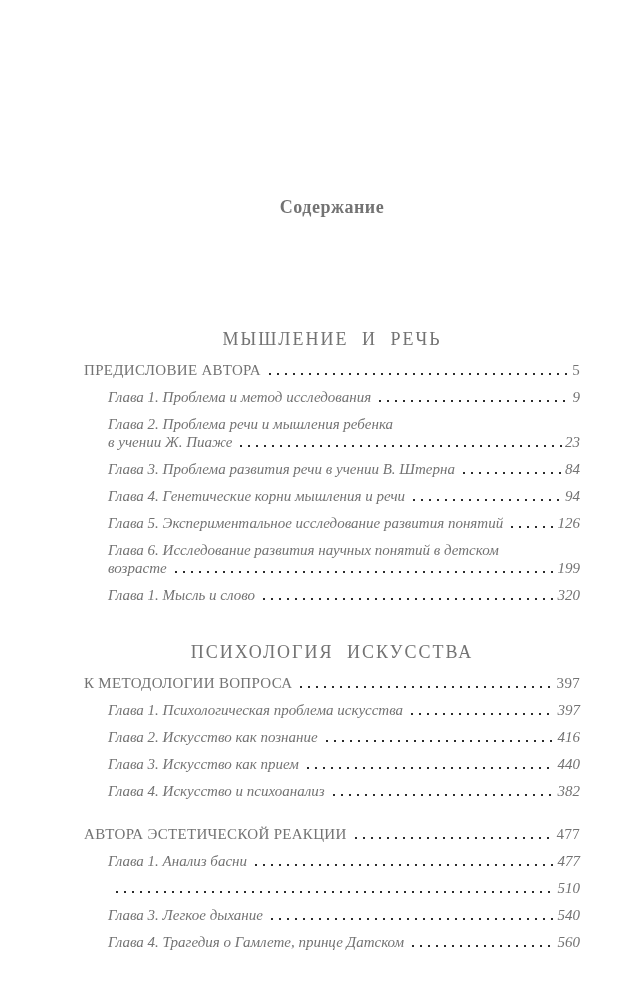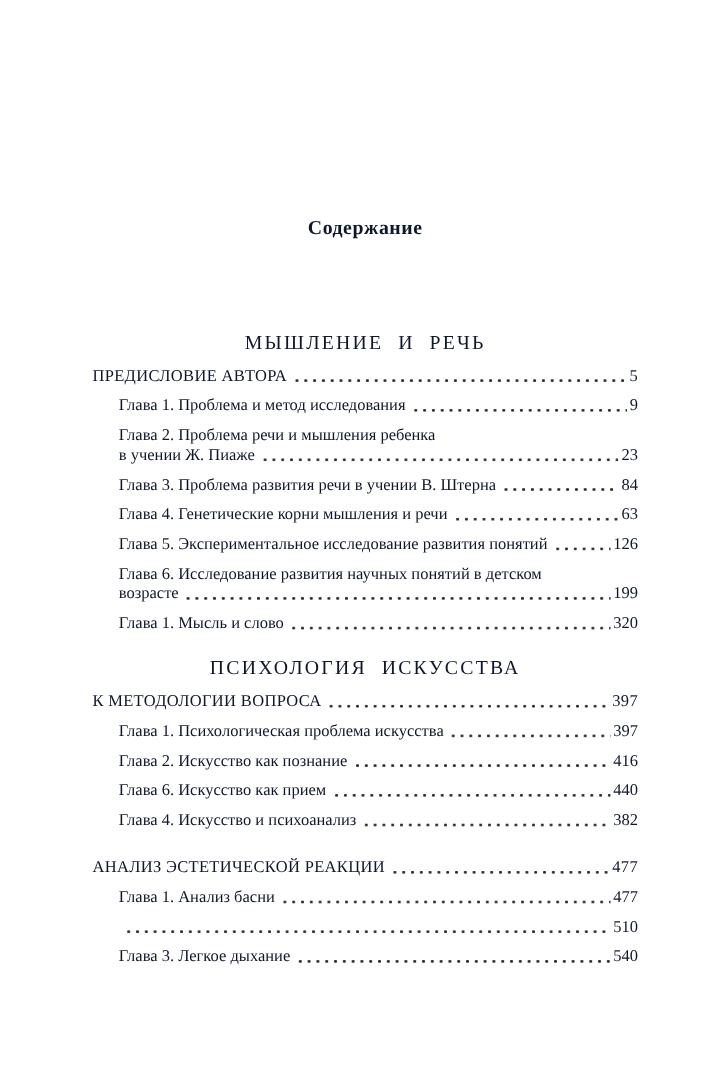--- a/index.html
+++ b/index.html
@@ -2,21 +2,21 @@
 <html><head>
 <meta charset="utf-8">
 <style>
   html, body { margin: 0; padding: 0; background: #ffffff; }
   .page {
     position: relative;
     width: 642px;
     height: 993px;
     background: #ffffff;
     font-family: "Liberation Serif", "DejaVu Serif", serif;
-    color: #0f172a;
+    color: #737373;
     overflow: hidden;
     box-sizing: border-box;
   }
   .content {
     box-sizing: border-box;
     padding: 196px 62px 0 84px;
   }
   .doc-title {
     margin: 0;
     text-align: center;
@@ -27,30 +27,30 @@
   }
   .section-heading {
     margin: 0;
     text-align: center;
     font-size: 18px;
     line-height: 22px;
     font-weight: normal;
     letter-spacing: 2px;
     word-spacing: 7px;
   }
-  .sh1 { margin-top: 82px; margin-bottom: 11px; }
-  .sh2 { margin-top: 20px; margin-bottom: 11px; }
+  .sh1 { margin-top: 110px; margin-bottom: 11px; }
+  .sh2 { margin-top: 37px; margin-bottom: 11px; }
   .block3 { margin-top: 25px; }
   .entry {
     font-size: 15px;
     line-height: 18px;
     margin-bottom: 9px;
   }
   .entry.caps { letter-spacing: 0.3px; }
-  .indent { padding-left: 24px; }
+  .indent { padding-left: 24px; font-style: italic; }
   .row { display: flex; align-items: flex-start; }
   .t { white-space: nowrap; }
   .l1 { white-space: nowrap; }
   .dots {
     flex: 1;
     height: 14px;
     margin: 0 3px 0 5px;
     align-self: flex-end;
     background-image: radial-gradient(circle, #2b2b2b 1.1px, rgba(0,0,0,0) 1.5px);
     background-size: 8px 4px;
@@ -93,21 +93,21 @@
 
     <div class="entry indent row">
       <span class="t">Глава 3. Проблема развития речи в учении В. Штерна</span>
       <span class="dots"></span>
       <span class="pg">84</span>
     </div>
 
     <div class="entry indent row">
       <span class="t">Глава 4. Генетические корни мышления и речи</span>
       <span class="dots"></span>
-      <span class="pg">63</span>
+      <span class="pg">94</span>
     </div>
 
     <div class="entry indent row">
       <span class="t">Глава 5. Экспериментальное исследование развития понятий</span>
       <span class="dots"></span>
       <span class="pg">126</span>
     </div>
 
     <div class="entry indent">
       <div class="l1">Глава 6. Исследование развития научных понятий в детском</div>
@@ -138,35 +138,35 @@
       <span class="pg">397</span>
     </div>
 
     <div class="entry indent row">
       <span class="t">Глава 2. Искусство как познание</span>
       <span class="dots"></span>
       <span class="pg">416</span>
     </div>
 
     <div class="entry indent row">
-      <span class="t">Глава 6. Искусство как прием</span>
+      <span class="t">Глава 3. Искусство как прием</span>
       <span class="dots"></span>
       <span class="pg">440</span>
     </div>
 
     <div class="entry indent row">
       <span class="t">Глава 4. Искусство и психоанализ</span>
       <span class="dots"></span>
       <span class="pg">382</span>
     </div>
 
     <div class="block3">
 
       <div class="entry caps row">
-        <span class="t">АНАЛИЗ ЭСТЕТИЧЕСКОЙ РЕАКЦИИ</span>
+        <span class="t">АВТОРА ЭСТЕТИЧЕСКОЙ РЕАКЦИИ</span>
         <span class="dots"></span>
         <span class="pg">477</span>
       </div>
 
       <div class="entry indent row">
         <span class="t">Глава 1. Анализ басни</span>
         <span class="dots"></span>
         <span class="pg">477</span>
       </div>
 
@@ -174,17 +174,22 @@
         <span class="dots"></span>
         <span class="pg">510</span>
       </div>
 
       <div class="entry indent row">
         <span class="t">Глава 3. Легкое дыхание</span>
         <span class="dots"></span>
         <span class="pg">540</span>
       </div>
 
+      <div class="entry indent row">
+        <span class="t">Глава 4. Трагедия о Гамлете, принце Датском</span>
+        <span class="dots"></span>
+        <span class="pg">560</span>
+      </div>
 
     </div>
 
   </div>
 </div>
 
 </body></html>

